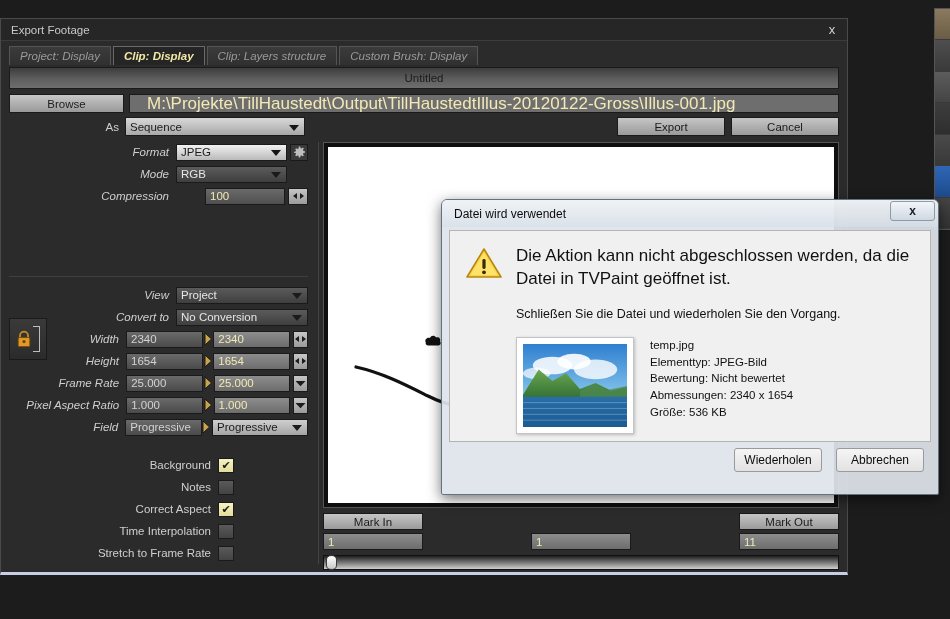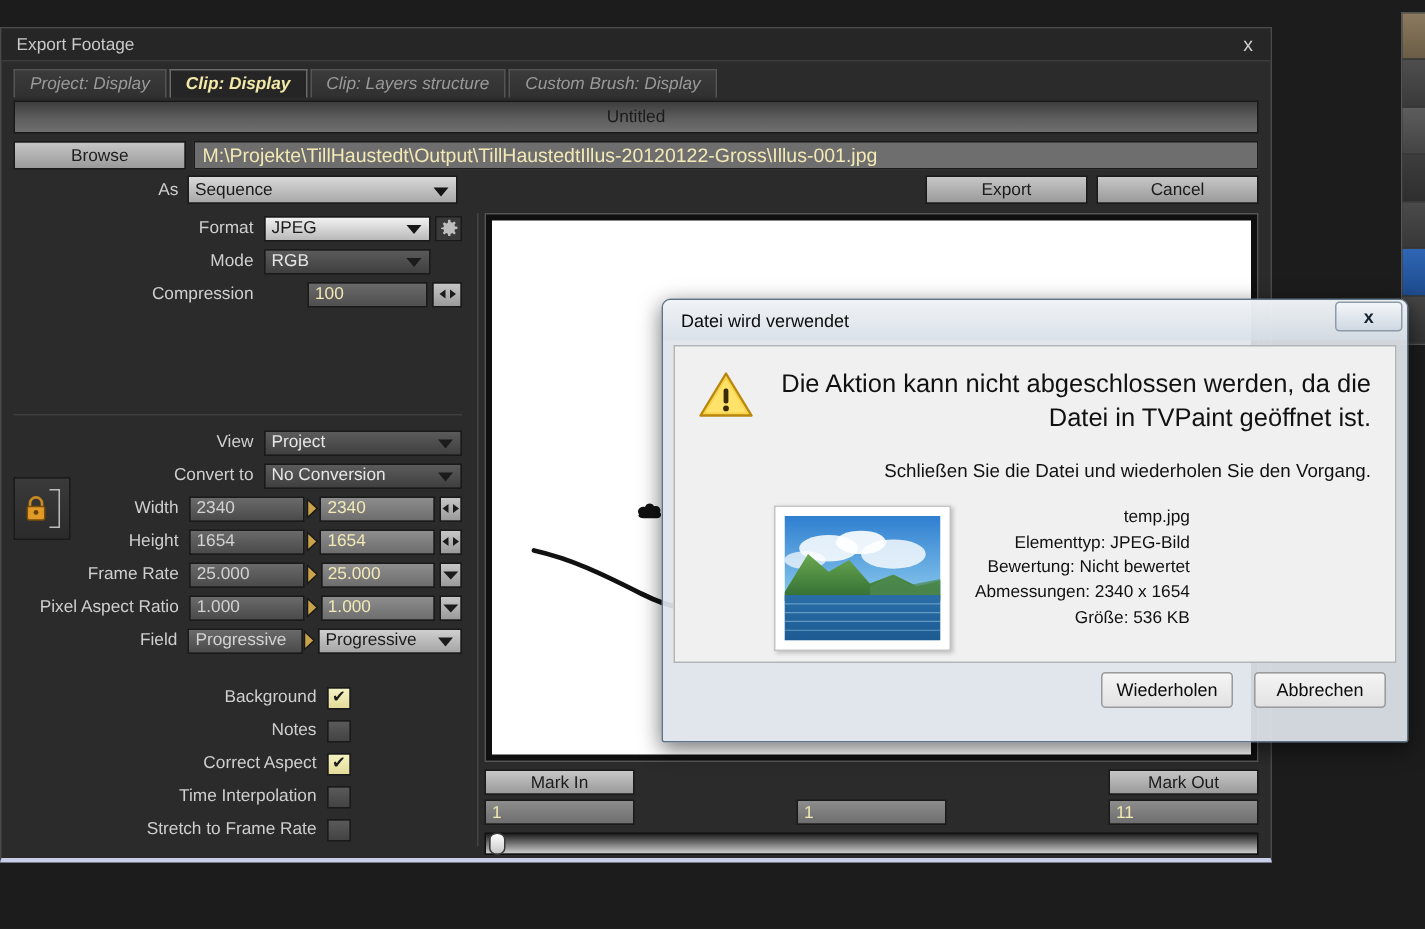--- a/index.html
+++ b/index.html
@@ -86,21 +86,21 @@
   }
   #browse-button {
     width: 115px; font-size: 11.5px;
     display: flex; align-items: center; justify-content: center;
     color: #1d1d1d; cursor: pointer;
     background: linear-gradient(180deg,#c6c6c6,#9a9a9a);
     border: 1px solid #1a1a1a;
   }
   #path-field {
     flex: 1; background: #6e6e6e; border: 1px solid #1a1a1a;
-    color: #f2e9b5; font-size: 13px; padding: 0 5px;
+    color: #f2e9b5; font-size: 17px; padding: 0 17px;
     display: flex; align-items: center; overflow: hidden;
     white-space: nowrap; cursor: text;
   }
 
   
   #as-row {
     display: flex; margin: 4px 8px 0 8px; height: 19px;
     align-items: center; gap: 6px;
   }
   #as-label {
@@ -136,21 +136,21 @@
   }
   #right-panel { flex: 1; padding: 0 8px 0 4px; }
 
   
   .form-row {
     display: flex; align-items: center;
     height: 20px; margin-bottom: 2px; padding-right: 10px;
   }
   .row-label {
     width: 175px; text-align: right; padding-right: 7px;
-    font-size: 11.5px; color: #cfcfcf; white-space: nowrap;
+    font-size: 11.5px; color: #cfcfcf; white-space: nowrap; font-style: italic;
   }
   .sel-light {
     flex: 1; height: 17px;
     background: linear-gradient(180deg,#f2f2f2,#b9b9b9);
     border: 1px solid #1a1a1a; color: #1b1b1b;
     font-size: 11.5px; padding: 0 4px;
     display: flex; align-items: center; position: relative; cursor: pointer;
   }
   .sel-dark {
     flex: 1; height: 17px;
@@ -284,21 +284,20 @@
   }
 
   
   #file-dialog {
     position: absolute; left: 441px; top: 199px;
     width: 498px; height: 296px;
     border: 1px solid #5f7385;
     border-radius: 6px 6px 2px 2px;
     background: rgba(222,228,235,0.93);
     box-shadow: 0 4px 14px rgba(0,0,0,0.55);
-    text-align: right;
   }
   #dialog-titlebar {
     height: 27px; position: relative;
     display: flex; align-items: center; padding-left: 12px;
     background: linear-gradient(180deg, rgba(246,248,250,0.72), rgba(214,222,231,0.6));
     border-radius: 5px 5px 0 0;
   }
   #dialog-title { font-size: 12px; color: #0c0c0c; }
   #dialog-close {
     position: absolute; right: 3px; top: 1px;

